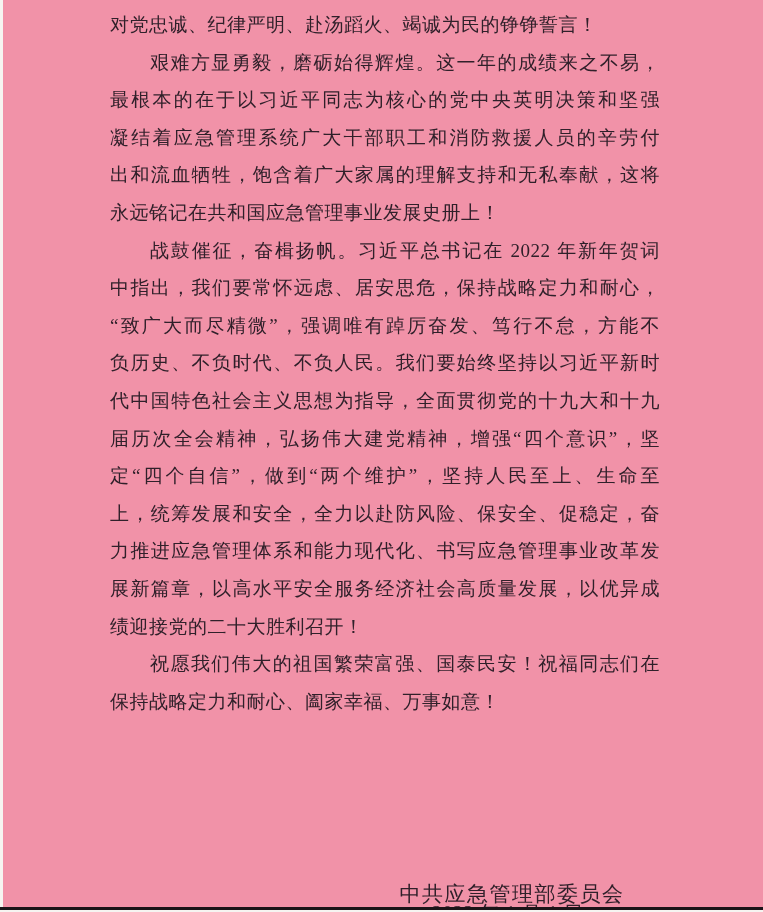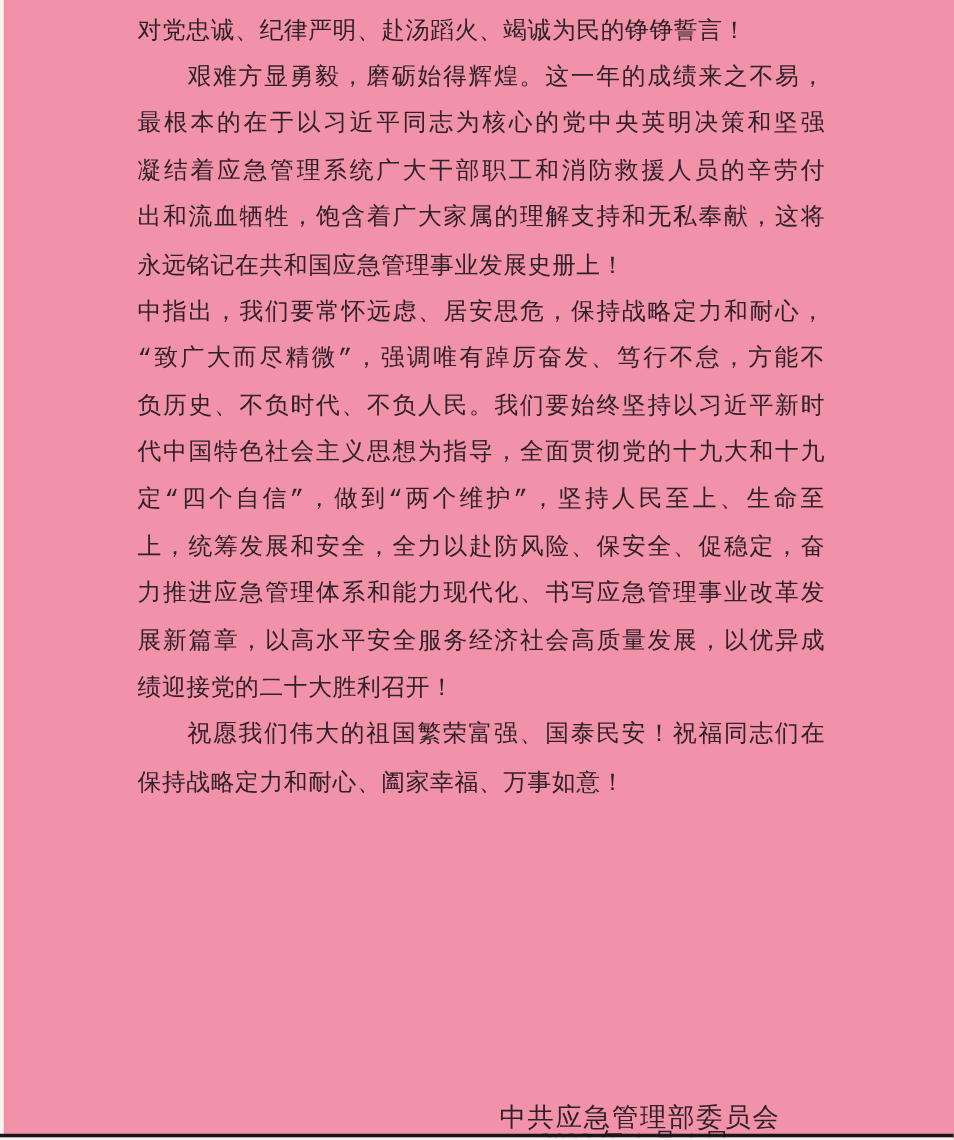--- a/index.html
+++ b/index.html
@@ -30,21 +30,20 @@
   }
   .line {
     height: 37.6px;
     white-space: nowrap;
     letter-spacing: 0.5px;
   }
   .line.j {
     white-space: normal;
     text-align: justify;
     text-align-last: justify;
-    font-family: Liberation Mono, monospace;
   }
   .line.indent {
     padding-left: 40px;
   }
   .sig {
     position: absolute;
     left: 512px;
     top: 880px;
     transform: translateX(-50%);
     font-size: 21px;
@@ -92,24 +91,26 @@
 
 <div class="page">
   <div class="text-block">
     <div>
         <div class="line">对党忠诚、纪律严明、赴汤蹈火、竭诚为民的铮铮誓言！</div>
         <div class="line indent j">艰难方显勇毅，磨砺始得辉煌。这一年的成绩来之不易，</div>
         <div class="line j">最根本的在于以习近平同志为核心的党中央英明决策和坚强</div>
         <div class="line j">凝结着应急管理系统广大干部职工和消防救援人员的辛劳付</div>
         <div class="line j">出和流血牺牲，饱含着广大家属的理解支持和无私奉献，这将</div>
         <div class="line">永远铭记在共和国应急管理事业发展史册上！</div>
+        <div class="line indent j">战鼓催征，奋楫扬帆。习近平总书记在 2022 年新年贺词</div>
         <div class="line j">中指出，我们要常怀远虑、居安思危，保持战略定力和耐心，</div>
         <div class="line j">“致广大而尽精微”，强调唯有踔厉奋发、笃行不怠，方能不</div>
         <div class="line j">负历史、不负时代、不负人民。我们要始终坚持以习近平新时</div>
         <div class="line j">代中国特色社会主义思想为指导，全面贯彻党的十九大和十九</div>
+        <div class="line j">届历次全会精神，弘扬伟大建党精神，增强“四个意识”，坚</div>
         <div class="line j">定“四个自信”，做到“两个维护”，坚持人民至上、生命至</div>
         <div class="line j">上，统筹发展和安全，全力以赴防风险、保安全、促稳定，奋</div>
         <div class="line j">力推进应急管理体系和能力现代化、书写应急管理事业改革发</div>
         <div class="line j">展新篇章，以高水平安全服务经济社会高质量发展，以优异成</div>
         <div class="line">绩迎接党的二十大胜利召开！</div>
         <div class="line indent j">祝愿我们伟大的祖国繁荣富强、国泰民安！祝福同志们在</div>
         <div class="line">保持战略定力和耐心、阖家幸福、万事如意！</div>
       </div>
   </div>
   <div class="sig">中共应急管理部委员会</div>

